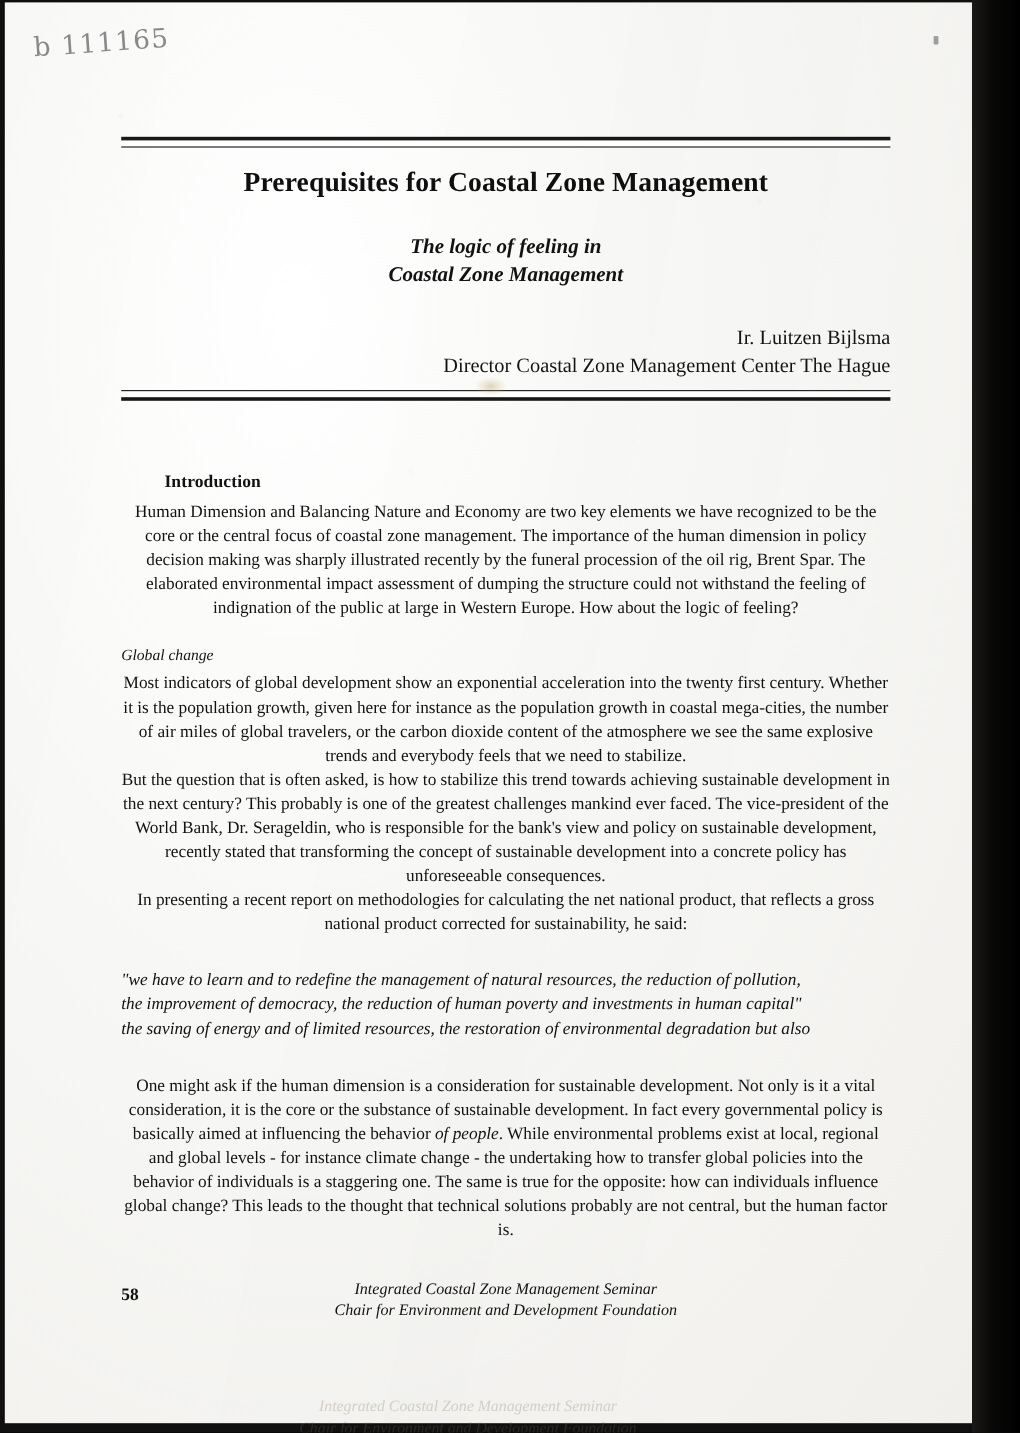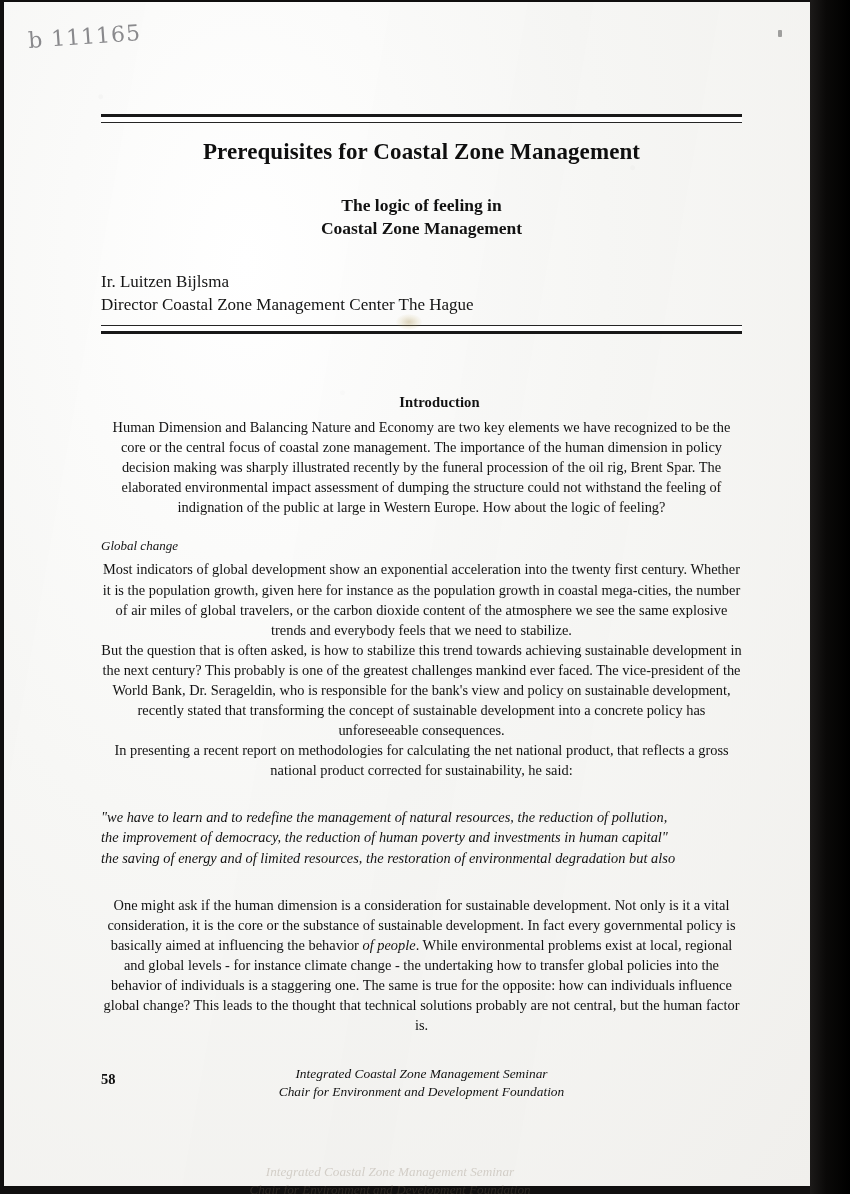--- a/index.html
+++ b/index.html
@@ -102,44 +102,44 @@
     margin: 16px 0 0 0;
     letter-spacing: .1px;
   }
   #doc-subtitle {
     text-align: center;
     font-size: 17.5px;
     font-weight: bold;
     color: #121212;
     line-height: 1.32;
     margin: 29px 0 0 0;
+    font-style: italic;
   }
   #doc-author {
-    text-align: left;
+    text-align: right;
     font-size: 17px;
     color: #141414;
     line-height: 1.36;
     margin: 30px 0 9px 0;
     font-weight: normal;
   }
 
   
   #body-col {
     position: absolute;
     left: 97px;
     top: 392px;
     width: 641px;
     color: #121212;
   }
   h2.section-head {
     font-size: 14.6px;
     font-weight: bold;
     margin: 0 0 6px 36px;
     letter-spacing: .1px;
-    text-align: center;
   }
   h3.section-head-italic {
     font-size: 13px;
     font-style: italic;
     font-weight: normal;
     margin: 0 0 5px 0;
   }
   p.body {
     font-size: 14.4px;
     line-height: 1.395;

